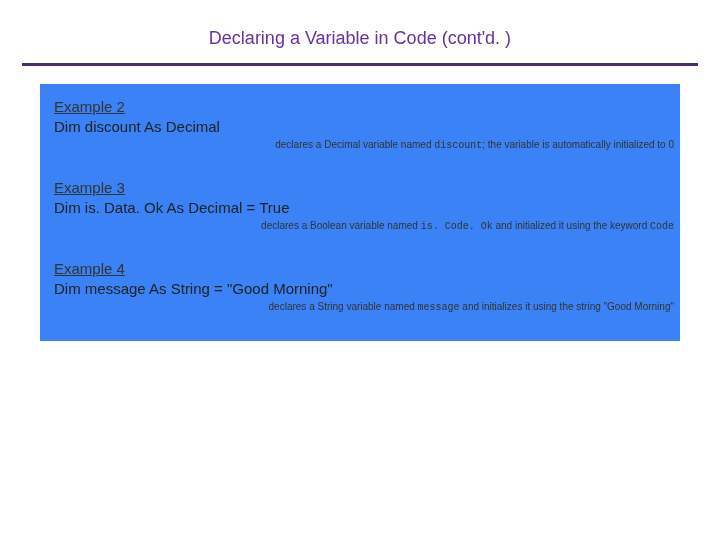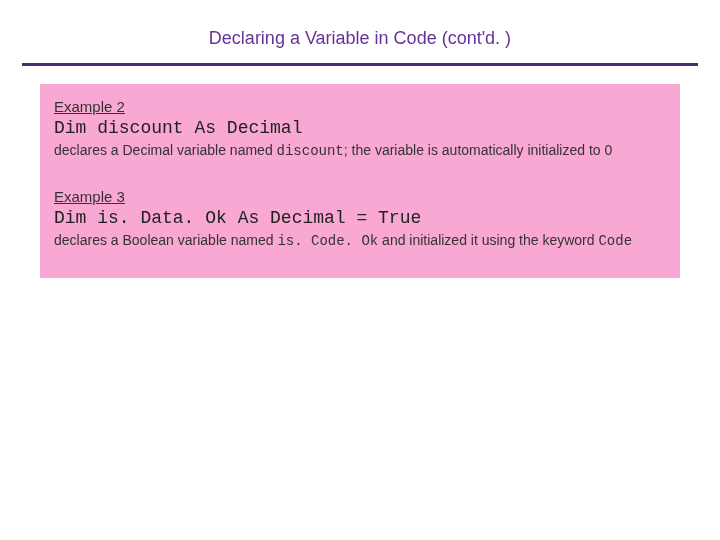--- a/index.html
+++ b/index.html
@@ -23,46 +23,47 @@
     color: #663399;
     font-weight: 400;
     padding-bottom: 14px;
   }
   .title-rule {
     border: none;
     border-top: 3px solid #4a2d73;
     margin-bottom: 18px;
   }
   .content-box {
-    background: #f9a8d4;
+    background: #3b82f6;
     margin: 0 18px;
     padding: 14px 6px 18px 14px;
   }
   .example-block {
     margin-bottom: 26px;
   }
   .example-block:last-child {
     margin-bottom: 8px;
   }
   .example-heading {
     font-size: 15px;
     color: #333;
     text-decoration: underline;
     margin-bottom: 3px;
   }
   .code-line {
-    font-family: Liberation Mono, monospace;
-    font-size: 18px;
+    font-family: Liberation Sans, sans-serif;
+    font-size: 15px;
     color: #222;
     margin-bottom: 2px;
   }
   .explanation {
-    font-size: 14px;
+    font-size: 10px;
     color: #333;
     line-height: 1.5;
+    text-align: right;
   }
   .mono {
     font-family: "Courier New", Courier, monospace;
   }
   .footer {
     position: absolute;
     bottom: 10px;
     right: 18px;
     font-size: 11px;
     color: #333;
@@ -91,17 +92,24 @@
     </div>
 
     <div class="example-block">
       <div class="example-heading">Example 3</div>
       <div class="code-line">Dim is. Data. Ok As Decimal = True</div>
       <div class="explanation">
         <span>declares a Boolean variable named </span><span class="mono">is. Code. Ok</span><span> and initialized it using the keyword </span><span class="mono">Code</span><span></span>
       </div>
     </div>
 
+    <div class="example-block">
+      <div class="example-heading">Example 4</div>
+      <div class="code-line">Dim message As String = "Good Morning"</div>
+      <div class="explanation">
+        <span>declares a String variable named </span><span class="mono">message</span><span> and initializes it using the string "Good Morning"</span>
+      </div>
+    </div>
 
   </div>
 
 
 </div>
 
 </body></html>

